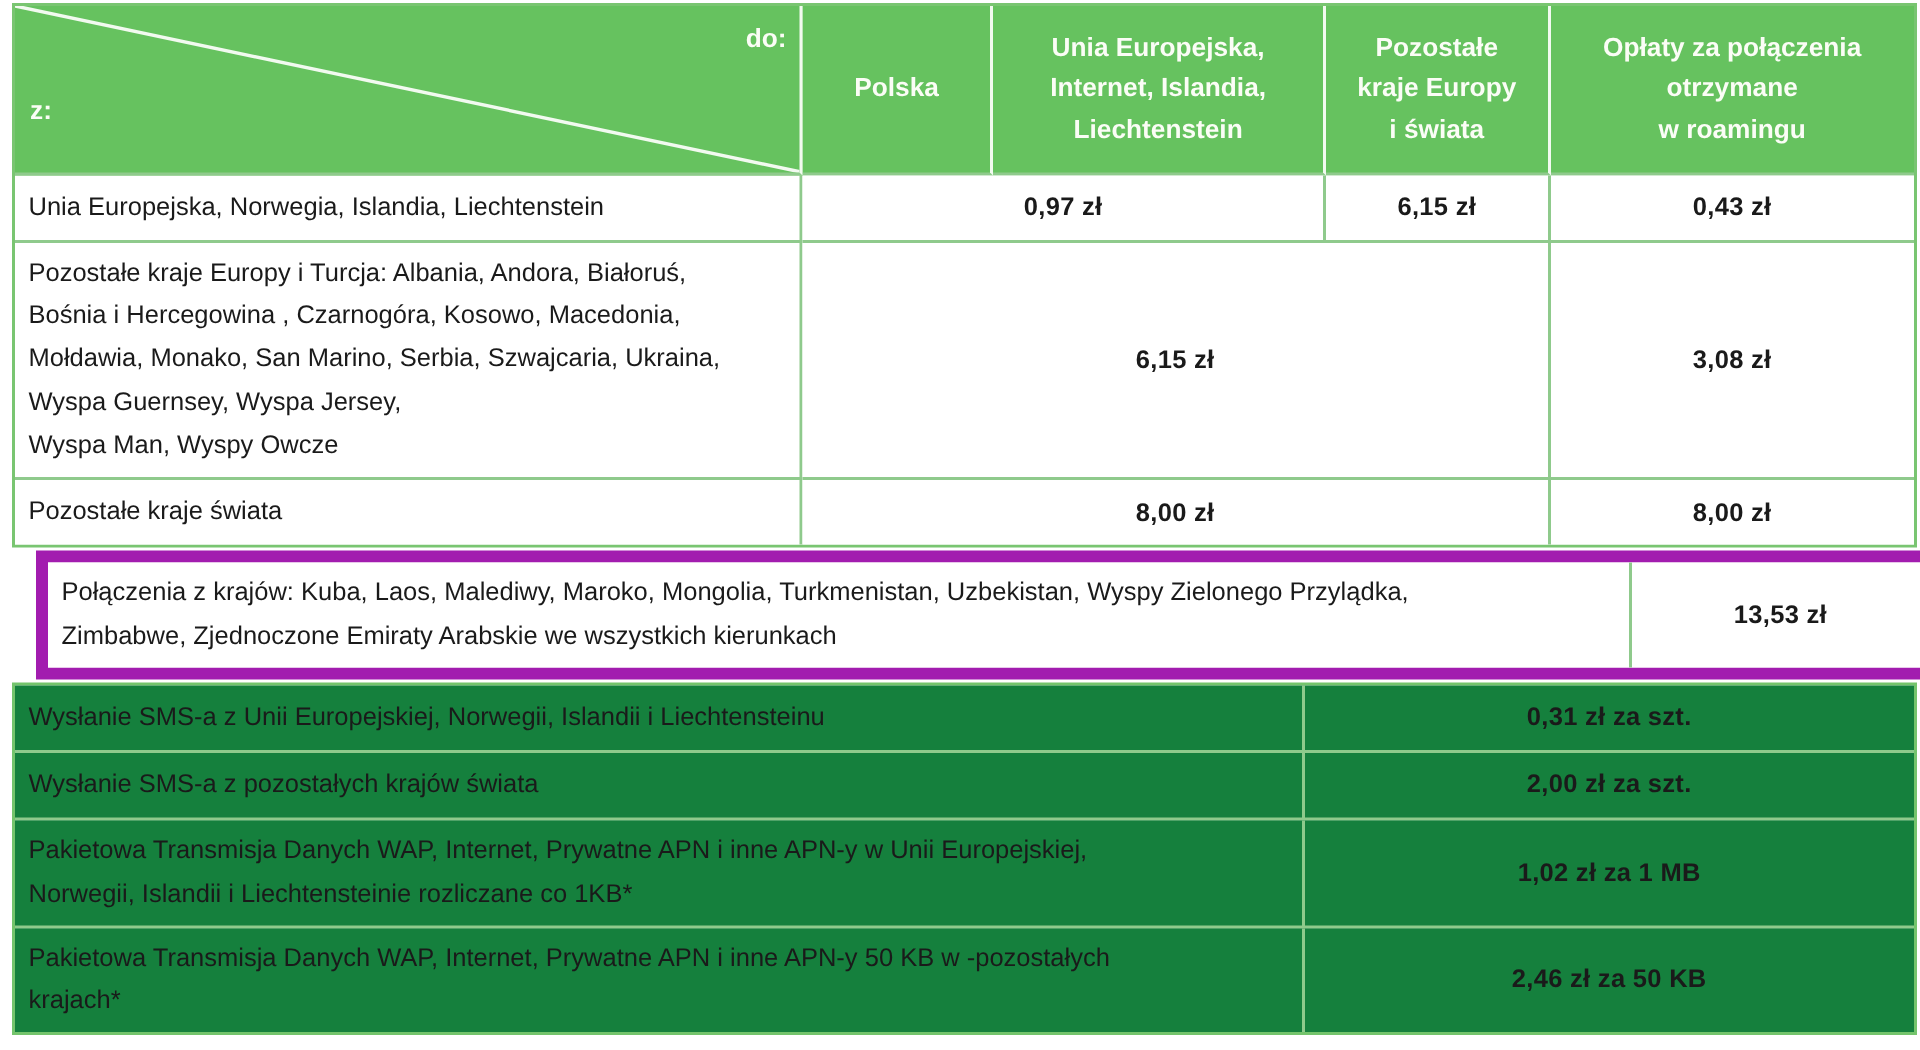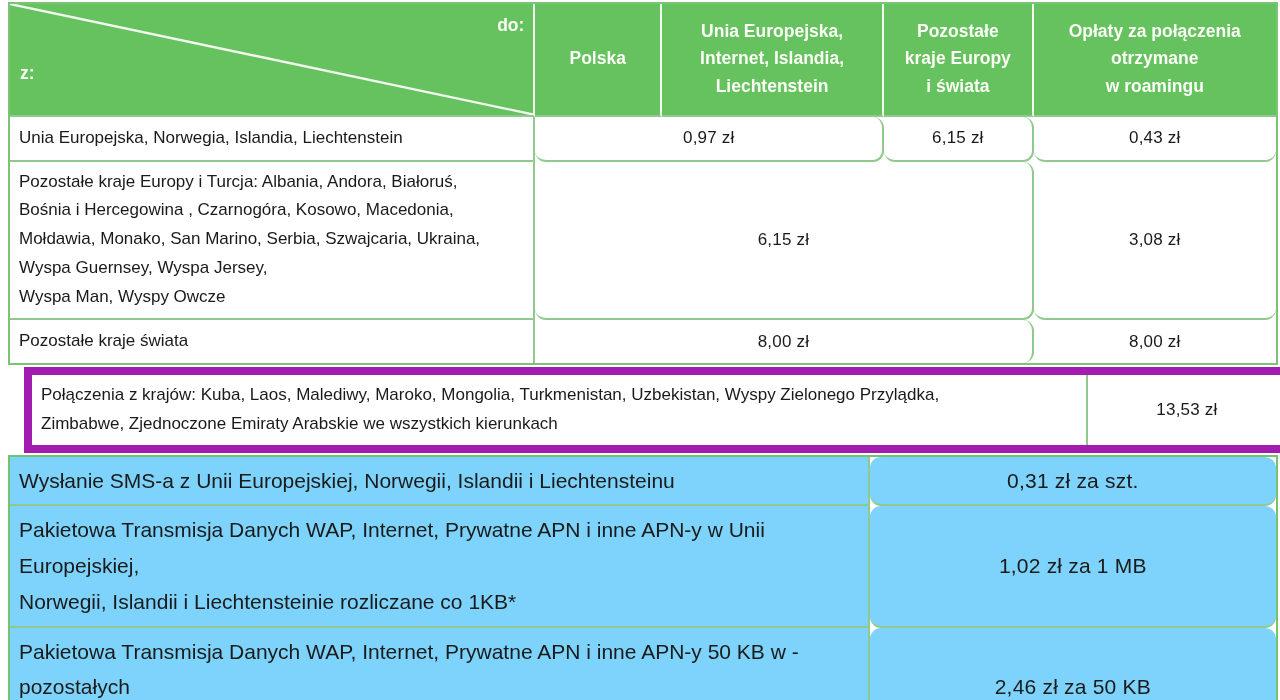--- a/index.html
+++ b/index.html
@@ -57,41 +57,40 @@
   .corner .from { position: absolute; top: 56px; left: 10px; font-weight: bold; font-size: 17.5px; }
 
   .lbl {
     text-align: left;
     padding: 6px 10px 6px 9px;
     line-height: 1.7;
   }
   .multiline { white-space: pre-line; }
   .price {
     text-align: center;
-    font-weight: normal;
+    font-weight: bold;
     letter-spacing: 0.2px;
-    border-radius: 11px;
   }
 
   
   .t2 { border: 8px solid #a21caf; margin-top: 2px; margin-left: 16px; }
   .t2 td {
     background: #fff;
     vertical-align: middle;
     font-size: 17px;
     height: 58px;
   }
   .t2 .lbl { border-right: 2px solid #8fca8c; }
 
   
   .t3 { border: 2px solid #74c46c; margin-top: 2px; }
   .t3 td {
-    background: #7dd3fc;
+    background: #15803d;
     vertical-align: middle;
-    font-size: 21px;
+    font-size: 17px;
     border-bottom: 2px solid #8fca8c;
   }
   .t3 tr:last-child td { border-bottom: none; }
   .t3 .lbl { border-right: 2px solid #8fca8c; }
   .t3 .sms td { height: 45px; }
   .t3 .data td { height: 65px; }
 </style>
 </head>
 <body>
 
@@ -165,20 +164,24 @@
   <table class="t3">
     <colgroup>
         <col style="width:67.9%">
         <col style="width:32.1%">
       </colgroup>
     <tbody>
         <tr class="sms">
       <td class="lbl">Wysłanie SMS-a z Unii Europejskiej, Norwegii, Islandii i Liechtensteinu</td>
       <td class="price">0,31 zł za szt.</td>
     </tr>
+    <tr class="sms">
+      <td class="lbl">Wysłanie SMS-a z pozostałych krajów świata</td>
+      <td class="price">2,00 zł za szt.</td>
+    </tr>
     <tr class="data">
       <td class="lbl multiline">Pakietowa Transmisja Danych WAP, Internet, Prywatne APN i inne APN-y w Unii Europejskiej,
 Norwegii, Islandii i Liechtensteinie rozliczane co 1KB*</td>
       <td class="price">1,02 zł za 1 MB</td>
     </tr>
     <tr class="data">
       <td class="lbl multiline">Pakietowa Transmisja Danych WAP, Internet, Prywatne APN i inne APN-y 50 KB w -pozostałych
 krajach*</td>
       <td class="price">2,46 zł za 50 KB</td>
     </tr>

